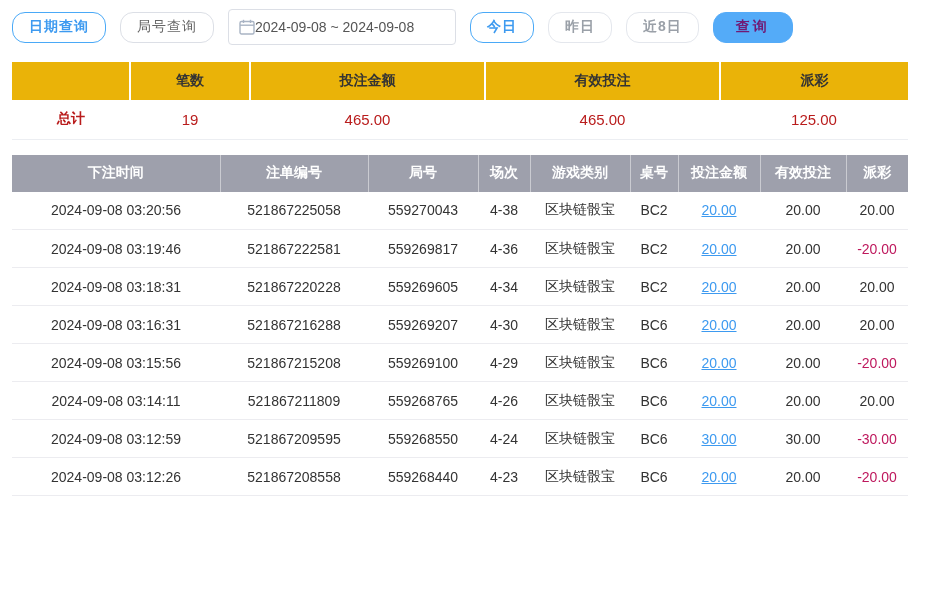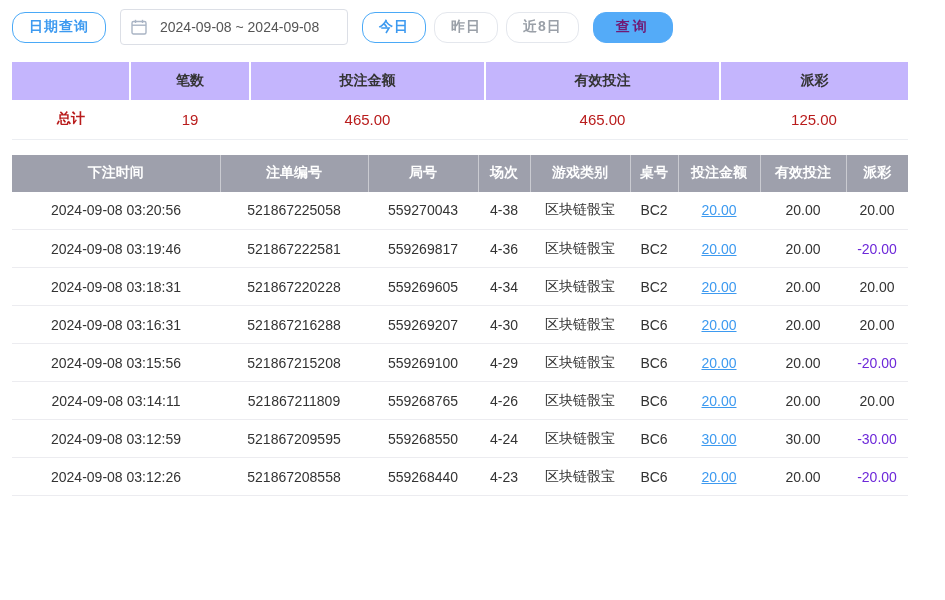--- a/index.html
+++ b/index.html
@@ -35,45 +35,45 @@
     font-weight: bold;
   }
   .btn.primary {
     background: #54abf8;
     border-color: #54abf8;
     color: #701a75;
     font-weight: bold;
     padding: 0 22px;
     letter-spacing: 3px;
   }
-  .btn-group { display: flex; gap: 8px; }
+  .btn-group { display: flex; gap: 14px; }
   .btn-group .btn { border-color: #e4e7ed; color: #9aa0a8; font-weight: bold; letter-spacing: 1px; }
   .btn-group .btn.active-outline { border-color: #4aa9f7; color: #3d9af0; }
   .date-input {
     height: 36px;
     width: 228px;
     border: 1px solid #dcdfe6;
     border-radius: 4px;
     display: flex; align-items: center;
     padding: 2px 10px;
-    gap: 13px;
+    gap: 0;
     color: #555;
     cursor: pointer;
   }
   .cal-icon { width: 16px; height: 16px; flex: 0 0 16px; }
 
   .summary {
     width: 896px;
     margin: 8px 0 0 12px;
     border-collapse: collapse;
     table-layout: fixed;
     text-align: center;
   }
   .summary th {
-    background: #c4b5fd;
+    background: #eab308;
     font-weight: bold;
     color: #333;
     height: 38px;
     border-left: 2px solid #fff;
     font-size: 14px;
   }
   .summary th:first-child { border-left: none; }
   .summary td {
     height: 39px;
     background: #fff;
@@ -104,21 +104,21 @@
     border-bottom: 1px solid #ececf0;
     color: #333;
     font-size: 14px;
     background: #fff;
   }
   .records a.bet-link {
     color: #3d9af0;
     text-decoration: underline;
     cursor: pointer;
   }
-  .records td.neg { color: #6d28d9; }
+  .records td.neg { color: #be185d; }
   .records td.pos { color: #333; }
 
   col.c-time  { width: 208px; }
   col.c-betid { width: 148px; }
   col.c-round { width: 110px; }
   col.c-sess  { width: 52px;  }
   col.c-game  { width: 100px; }
   col.c-tbl   { width: 48px;  }
   col.c-bet   { width: 82px;  }
   col.c-valid { width: 86px;  }
@@ -128,20 +128,21 @@
   col.s-cnt { width: 120px; }
   col.s-bet { width: 235px; }
   col.s-val { width: 235px; }
   col.s-pay { width: 188px; }
 </style>
 </head>
 <body>
 
 <div class="toolbar">
   <button class="btn active-outline">日期查询</button>
+  <button class="btn">局号查询</button>
   <div class="date-input">
     <svg class="cal-icon" viewBox="0 0 16 16">
       <rect x="1" y="2.5" width="14" height="12.5" rx="1.5" fill="none" stroke="#a9b4c4" stroke-width="1.4"></rect>
       <line x1="1" y1="6.2" x2="15" y2="6.2" stroke="#a9b4c4" stroke-width="1.4"></line>
       <line x1="4.5" y1="0.8" x2="4.5" y2="4" stroke="#a9b4c4" stroke-width="1.4"></line>
       <line x1="11.5" y1="0.8" x2="11.5" y2="4" stroke="#a9b4c4" stroke-width="1.4"></line>
     </svg>
     <span>2024-09-08 ~ 2024-09-08</span>
   </div>
   <div class="btn-group">

